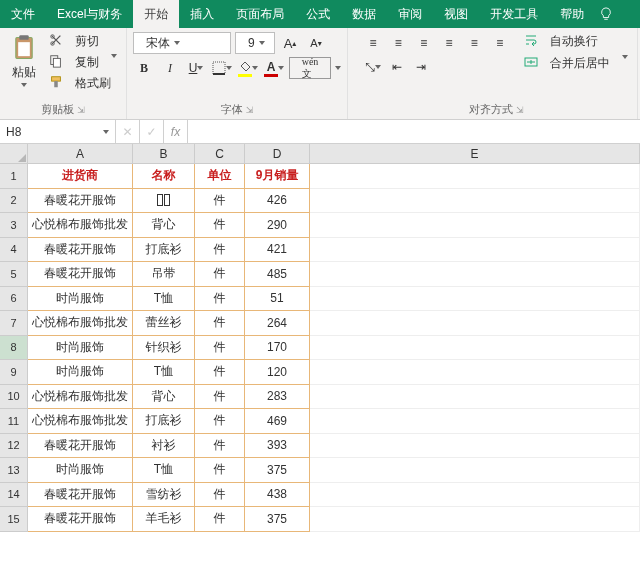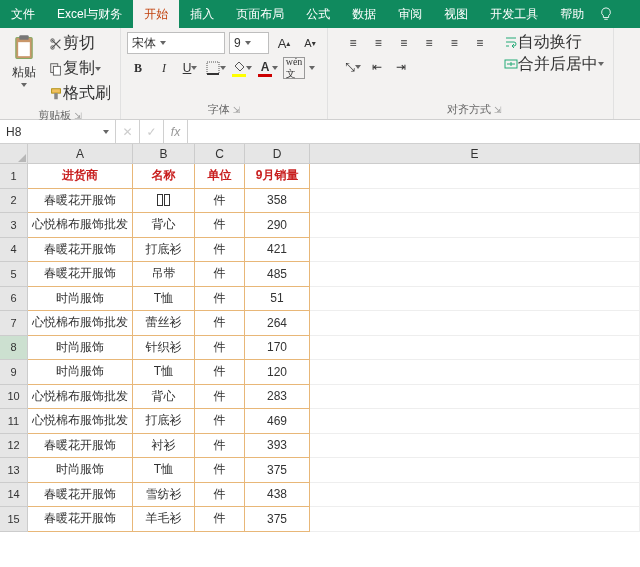--- a/index.html
+++ b/index.html
@@ -1,40 +1,40 @@
 <!DOCTYPE html>
 <html><head>
 <meta charset="utf-8">
 <style>
   * { box-sizing: border-box; margin: 0; padding: 0; font-family: "Microsoft YaHei", Arial, sans-serif; }
   body { width: 640px; height: 567px; overflow: hidden; background: #fff; font-size: 12px; color: #333; }
   
   
   .tabs { background: #108a5e; display: flex; align-items: stretch; height: 28px; color: #fff; }
   .tab { padding: 12px 11px; display: flex; align-items: center; font-size: 12px; cursor: pointer; }
-  .tab.active { background: #f3f2f1; color: #c2410c; }
+  .tab.active { background: #f3f2f1; color: #404040; }
   .help-icon { margin-left: 4px; display:flex;align-items:center; }
   
   
   .ribbon { background: #f3f2f1; display: flex; border-bottom: 1px solid #d0d0d0; height: 92px; }
   .group { display: flex; flex-direction: column; justify-content: space-between; padding: 4px 6px 2px 6px; border-right: 1px solid #e1e1e1; }
   .group-label { text-align: center; color: #666; font-size: 11px; padding-top: 3px; }
   .group-body { display: flex; gap: 4px; }
   
   .paste-big { display: flex; flex-direction: column; align-items: center; gap: 2px; padding: 2px 4px; }
   .paste-big svg { width: 28px; height: 28px; }
   .paste-big span { font-size: 12px; }
   
   .small-col { display: flex; flex-direction: column; gap: 2px; justify-content: flex-start; }
-  .small-btn { display: flex; align-items: center; gap: 0; padding: 1px 3px; font-size: 16px; white-space: nowrap; }
+  .small-btn { display: flex; gap: 12px; padding: 1px 3px; font-size: 12px; white-space: nowrap; }
   .small-btn svg { width: 14px; height: 14px; flex-shrink: 0; }
   
   .font-group .row1 { display: flex; gap: 4px; align-items: center; margin-bottom: 3px; }
   .font-group .row2 { display: flex; gap: 4px; align-items: center; }
-  .combo { background: #fff; border: 1px solid #bebebe; display: flex; align-items: center; height: 22px; padding: 0 4px; gap: 4px; }
+  .combo { background: #fff; border: 1px solid #bebebe; display: flex; align-items: center; height: 22px; padding: 0 12px; gap: 4px; }
   .combo.font-name { width: 98px; }
   .combo.font-size { width: 40px; }
   .dd { width:0;height:0;border-left:3px solid transparent;border-right:3px solid transparent;border-top:4px solid #666; }
   .btn-icon { display:inline-flex;align-items:center;justify-content:center;width:22px;height:22px; }
   .row2 .btn-icon { font-family: "Times New Roman", serif; }
   .align-side { display:flex;flex-direction:column;gap:2px;margin-left:6px; }
   .align-side .small-btn { height:20px; }
   
   .colorbar { display:inline-block;width:14px;border-bottom:3px solid; text-align:center;font-weight:bold; }
   
@@ -161,21 +161,21 @@
         <span class="btn-icon">
             <span class="colorbar" style="border-color:#ffff00"><svg width="12" height="10">
                 <path d="M2 5l4-4 5 5-4 4-5-5z" fill="none" stroke="#555"></path>
               </svg></span>
             <span class="dd"></span>
           </span>
         <span class="btn-icon">
             <span class="colorbar" style="border-color:#cc0000;color:#333">A</span>
             <span class="dd"></span>
           </span>
-        <span class="btn-icon" style="font-size:10px;border:1px solid #999;padding:0 0">wén<br>文</span>
+        <span class="btn-icon" style="font-size:10px;border:1px solid #999;padding:0 20px">wén<br>文</span>
           <span class="dd"></span>
       </div>
     </div>
     <div class="group-label"><span>字体</span> <span style="font-size:9px;color:#999">⇲</span></div>
   </div>
 
   <div style="width:8px"></div>
 
   <div class="group">
     <div class="group-body">
@@ -248,21 +248,21 @@
       <div class="cell D hdr-cell">9月销量</div>
       <div class="cell E"></div>
     </div>
     <div class="row">
       <div class="rh">2</div>
       <div class="cell A">春暖花开服饰</div>
       <div class="cell B">
         <span class="cursor-ico"></span>
       </div>
       <div class="cell C">件</div>
-      <div class="cell D">358</div>
+      <div class="cell D">426</div>
       <div class="cell E"></div>
     </div>
     <div class="row">
       <div class="rh">3</div>
       <div class="cell A">心悦棉布服饰批发</div>
       <div class="cell B">背心</div>
       <div class="cell C">件</div>
       <div class="cell D">290</div>
       <div class="cell E"></div>
     </div>

